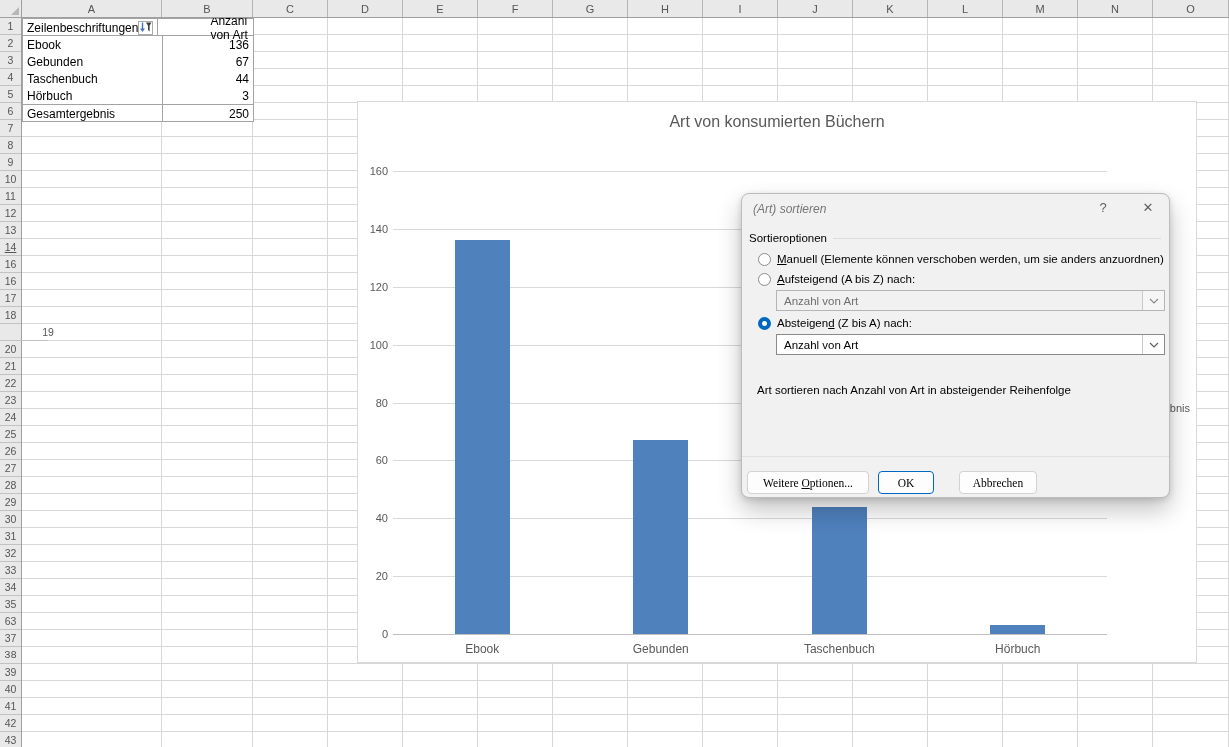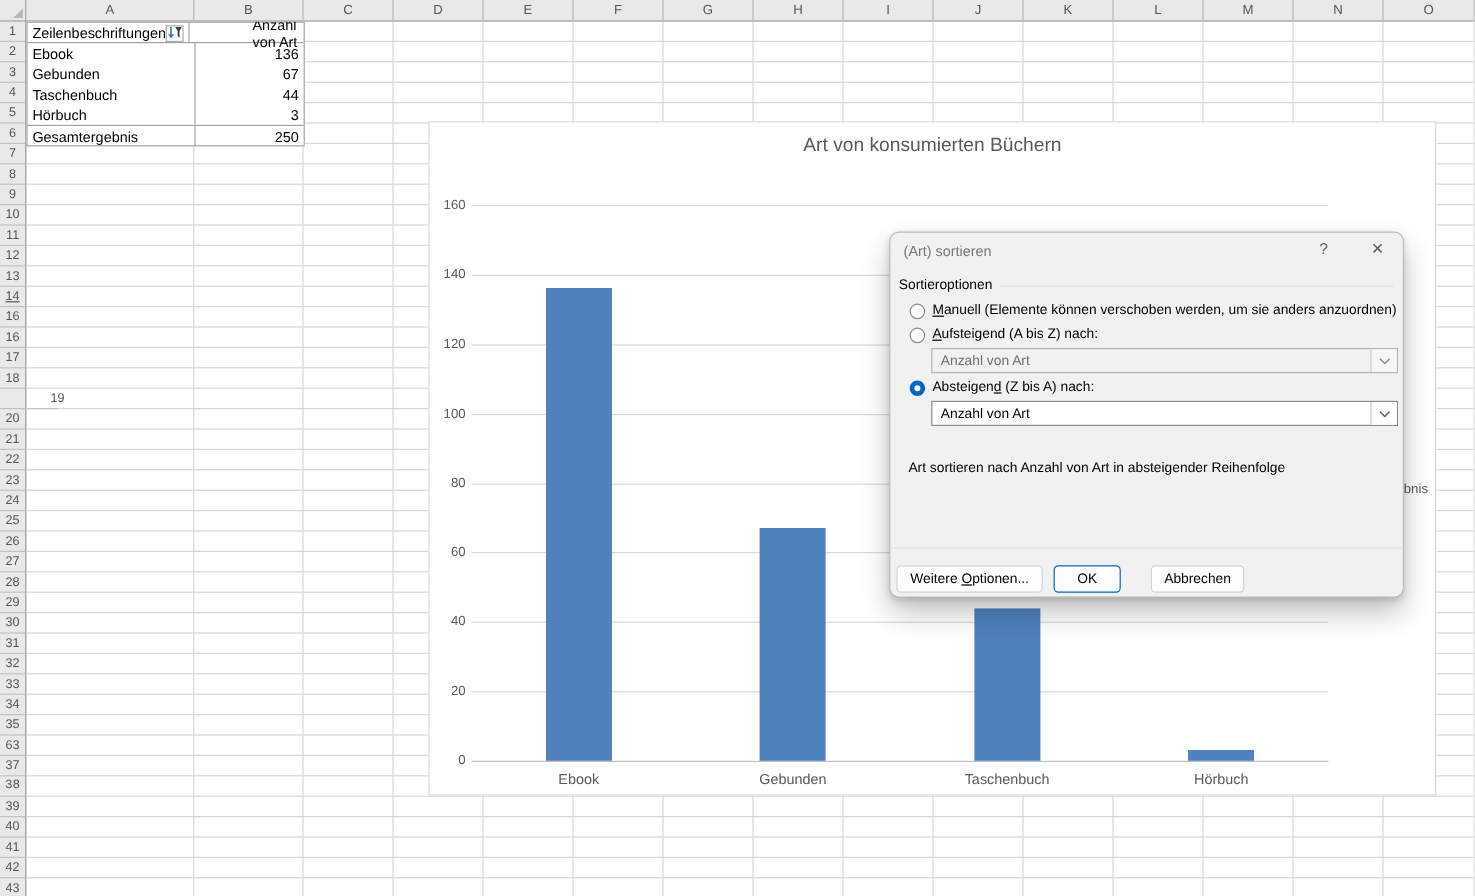--- a/index.html
+++ b/index.html
@@ -47,21 +47,21 @@
              transform:translateY(-50%); }
   .c-bar   { position:absolute; }
   .c-xlab  { position:absolute; text-align:center; font-size:12px; color:#595959; }
   .legend-frag { position:absolute; top:300px; right:6px; font-size:11px; color:#595959; white-space:nowrap; }
 
   
   .dialog { position:absolute; left:741px; top:193px; width:429px; height:305px; z-index:10;
             background:#f1f1f1; border:1px solid #bcbcbc; border-radius:8px;
             box-shadow:0 12px 24px rgba(0,0,0,.24), 0 2px 6px rgba(0,0,0,.14);
             font-size:11.5px; color:#000; }
-  .dlg-title { position:absolute; left:11px; top:8px; font-size:12px; color:#767676; }
+  .dlg-title { position:absolute; left:11px; top:8px; font-size:12px; color:#767676;font-style:italic; }
   .dlg-help  { position:absolute; left:353px; top:6px; width:16px; text-align:center;
                font-size:13px; color:#5f5f5f; cursor:default; }
   .dlg-close { position:absolute; left:397px; top:6px; width:18px; text-align:center;
                font-size:13px; color:#5f5f5f; cursor:default; }
   .group-row { position:absolute; left:7px; right:8px; display:flex; align-items:center; gap:6px; }
   .group-line { flex:1; height:1px; background:#dcdcdc; }
   .radio-row { position:absolute; left:16px; right:6px; height:16px; display:flex; align-items:center; gap:6px;
                white-space:nowrap; }
   .radio { width:13px; height:13px; border-radius:50%; border:1px solid #8b8b8b; background:#fff; flex:0 0 auto; }
   .radio.sel { border:4px solid #0067c0; }
@@ -69,21 +69,21 @@
            border:1px solid #8a8a8a; background:#fff; }
   .combo .combo-text { flex:1; padding:0 7px; white-space:nowrap; overflow:hidden; }
   .combo .combo-btn { width:22px; height:100%; display:flex; align-items:center; justify-content:center;
                       border-left:1px solid #c9c9c9; background:#fdfdfd; }
   .combo.disabled { border-color:#b5b5b5; background:#f1f1f1; }
   .combo.disabled .combo-text { color:#6e6e6e; }
   .combo.disabled .combo-btn { background:#f6f6f6; border-left-color:#c9c9c9; }
   .summary-text { position:absolute; left:15px; top:190px; right:10px; }
   .dlg-footer { position:absolute; left:0; right:0; top:262px; bottom:0; border-top:1px solid #e0e0e0; }
   .btn { position:absolute; top:14px; height:23px; background:#fdfdfd; border:1px solid #d2d2d2;
-         border-radius:4px; font-family:Liberation Sans, sans-serif; font-size:11.5px; color:#000;
+         border-radius:4px; font-family:Liberation Serif, serif; font-size:11.5px; color:#000;
          display:flex; align-items:center; justify-content:center; cursor:default; }
   .btn-more { left:5px; width:122px; }
   .btn-ok { left:136px; width:56px; border:1.5px solid #0067c0; }
   .btn-cancel { left:217px; width:78px; }
 </style>
 </head>
 <body>
 
 <div class="app">
 

